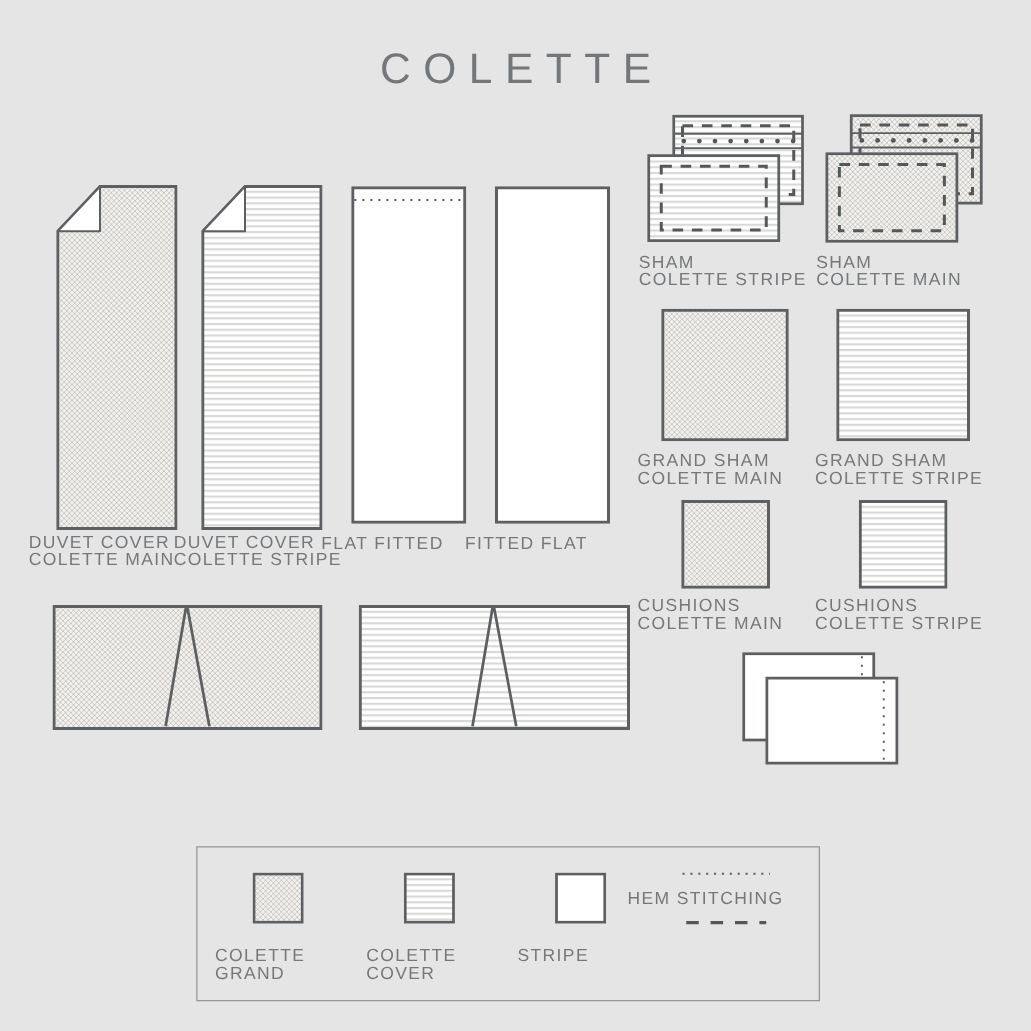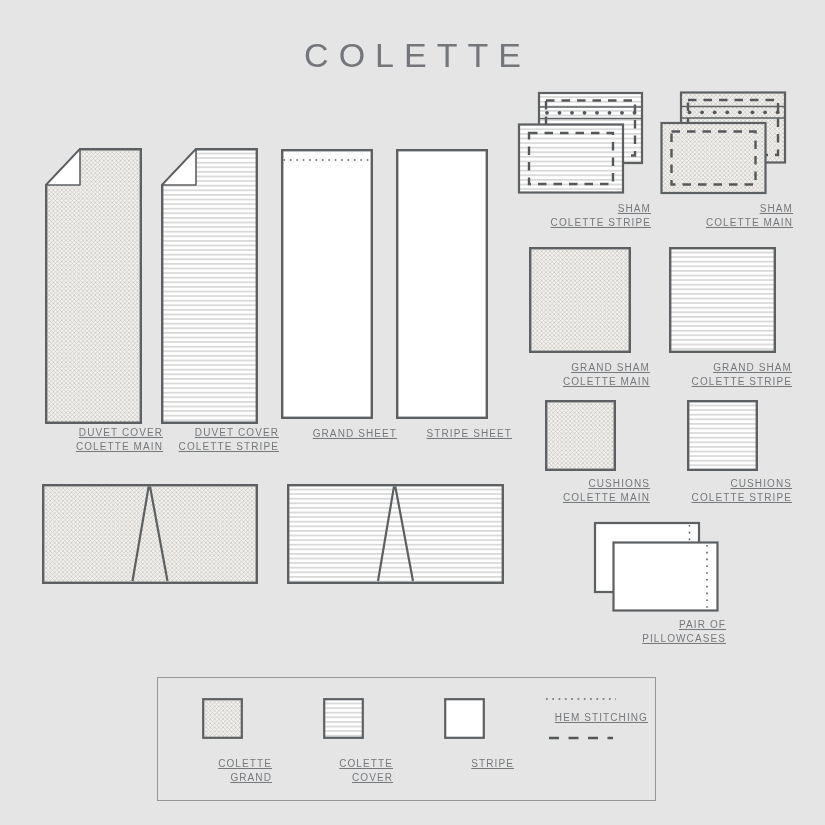--- a/index.html
+++ b/index.html
@@ -8,24 +8,23 @@
     font-family:"Liberation Sans", sans-serif; overflow:hidden;
   }
   .title {
     position:absolute; top:36px; left:0; width:100%;
     text-align:center; font-size:34px; font-weight:400;
     letter-spacing:10px; padding-left:10px; box-sizing:border-box;
     color:#73767a;
   }
   .gfx { position:absolute; }
   .label {
-    position:absolute; text-align:right; color:#75787b;
-    font-size:10px; letter-spacing:1.1px; line-height:14px;
+    position:absolute; text-align:left; color:#75787b;
+    font-size:14px; letter-spacing:1.1px; line-height:14px;
     white-space:nowrap;
-    text-decoration:underline;
   }
   .legend-box {
     position:absolute; left:157px; top:677px; width:499px; height:124px;
     border:1.5px solid #94979a; box-sizing:border-box;
   }
   .legend-box .label { white-space:nowrap; }
 </style>
 </head>
 <body>
 
@@ -62,28 +61,28 @@
   <div class="label" style="left:139px;top:426px;width:140px">
     <div>DUVET COVER</div>
     <div>COLETTE STRIPE</div>
   </div>
 
   <svg class="gfx" style="left:281px;top:149px" width="92" height="270" viewBox="0 0 92 270">
     <rect x="1.2" y="1.2" width="89.6" height="267.6" fill="#ffffff" stroke="#5d6063" stroke-width="2.4"></rect>
     <line x1="2.5" y1="11" x2="89.5" y2="11" stroke="#55585b" stroke-width="1.6" stroke-dasharray="1.6 4.8"></line>
   </svg>
   <div class="label" style="left:257px;top:427px;width:140px">
-    <div>GRAND SHEET</div>
+    <div>FLAT FITTED</div>
   </div>
 
   <svg class="gfx" style="left:396px;top:149px" width="92" height="270" viewBox="0 0 92 270">
     <rect x="1.2" y="1.2" width="89.6" height="267.6" fill="#ffffff" stroke="#5d6063" stroke-width="2.4"></rect>
   </svg>
   <div class="label" style="left:372px;top:427px;width:140px">
-    <div>STRIPE SHEET</div>
+    <div>FITTED FLAT</div>
   </div>
 
   <svg class="gfx" style="left:514px;top:87px" width="138" height="112" viewBox="0 0 138 112">
     <rect x="25" y="6" width="103" height="70" fill="url(#pstripe)" stroke="#5d6063" stroke-width="2.2"></rect>
     <rect x="32" y="13.5" width="89" height="55" fill="none" stroke="#55585b" stroke-width="2.4" stroke-dasharray="8.5 7"></rect>
     <line x1="25" y1="20" x2="128" y2="20" stroke="#5d6063" stroke-width="1.5"></line>
     <line x1="25" y1="31.5" x2="128" y2="31.5" stroke="#5d6063" stroke-width="1.5"></line>
     <g fill="#54575a">
       <circle cx="33" cy="25.8" r="1.9"></circle>
         <circle cx="45.5" cy="25.8" r="1.9"></circle>
@@ -166,24 +165,20 @@
     <rect x="1.2" y="1.2" width="214.6" height="97.6" fill="url(#pstripe)" stroke="#5d6063" stroke-width="2.4"></rect>
     <path d="M107 2.4 L91 97 M108.3 2.4 L126 97" fill="none" stroke="#5d6063" stroke-width="2.2"></path>
   </svg>
 
   <svg class="gfx" style="left:592px;top:520px" width="134" height="95" viewBox="0 0 134 95">
     <rect x="3" y="3" width="104" height="69" fill="#ffffff" stroke="#5d6063" stroke-width="2.2"></rect>
     <line x1="97.5" y1="5" x2="97.5" y2="70" stroke="#55585b" stroke-width="1.5" stroke-dasharray="1.6 5.2"></line>
     <rect x="21.5" y="22.5" width="104" height="68" fill="#ffffff" stroke="#5d6063" stroke-width="2.2"></rect>
     <line x1="115" y1="25" x2="115" y2="88" stroke="#55585b" stroke-width="1.5" stroke-dasharray="1.6 5.2"></line>
   </svg>
-  <div class="label" style="left:586px;top:618px;width:140px">
-    <div>PAIR OF</div>
-    <div>PILLOWCASES</div>
-  </div>
 
   <div class="legend-box">
     <svg class="gfx" style="left:44px;top:20px" width="41" height="41" viewBox="0 0 41 41">
       <rect x="1.2" y="1.2" width="38.6" height="38.6" fill="url(#pmain)" stroke="#5d6063" stroke-width="2.2"></rect>
     </svg>
     <div class="label" style="left:14px;top:79px;width:100px">
       <div>COLETTE</div>
       <div>GRAND</div>
     </div>
 

